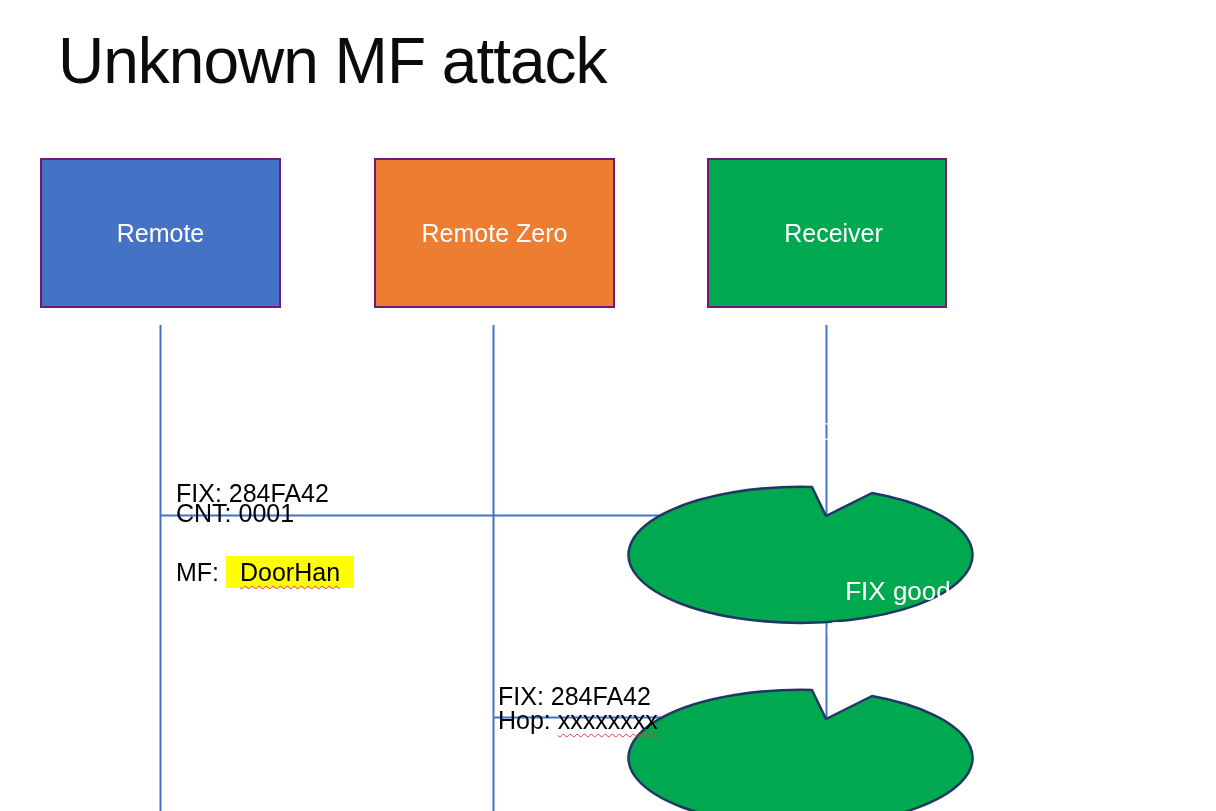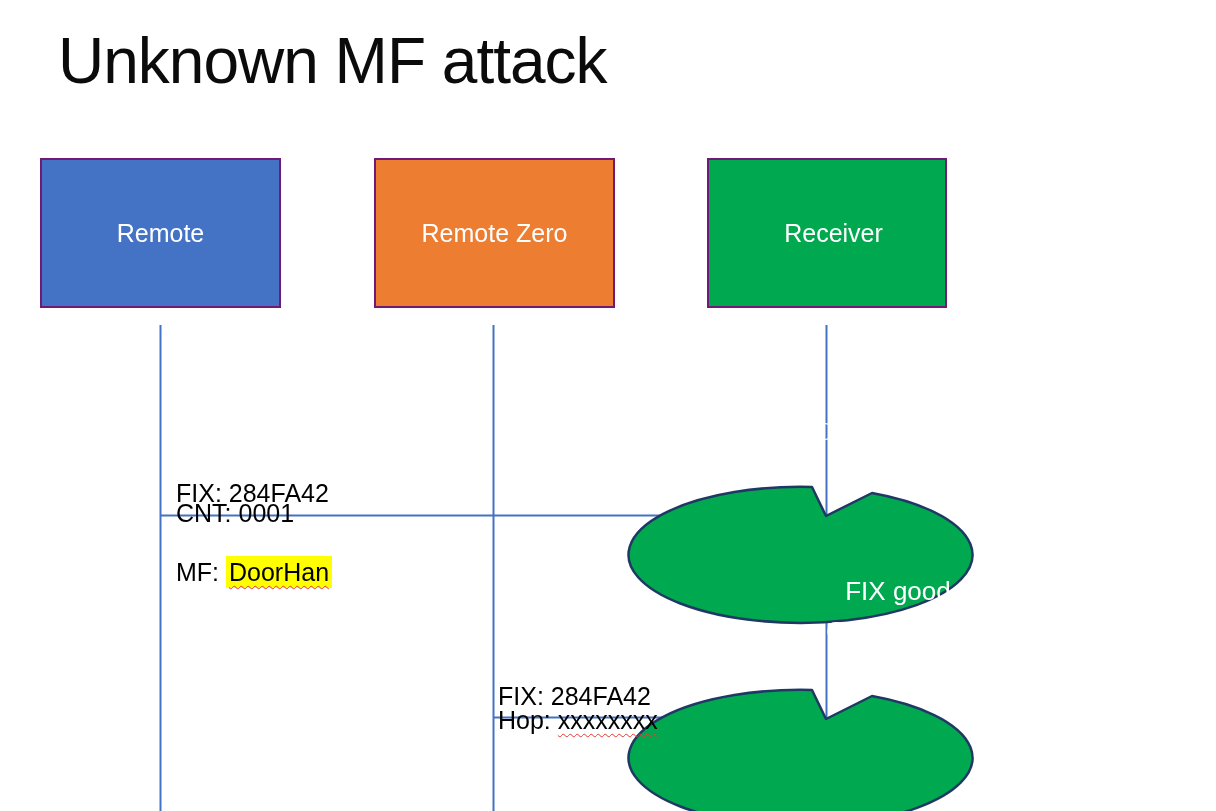--- a/index.html
+++ b/index.html
@@ -54,21 +54,21 @@
     line-height:30px;
   }
   .m1-l1{left:176px;top:478px;}
   .m1-l2{left:176px;top:498px;}
   .m1-l3{left:176px;top:557px;}
   .m2-l1{left:498px;top:681px;}
   .m2-l2{left:498px;top:705px;}
   .m2-l3{left:498px;top:760px;}
   .hl{
     background:#FFFF00;
-    padding:2px 3px;
+    padding:2px 14px;
   }
   .wavy{
     text-decoration-line:underline;
     text-decoration-style:wavy;
     text-decoration-color:#E03C31;
     text-decoration-thickness:1px;
     text-underline-offset:4px;
   }
 </style>
 </head>

